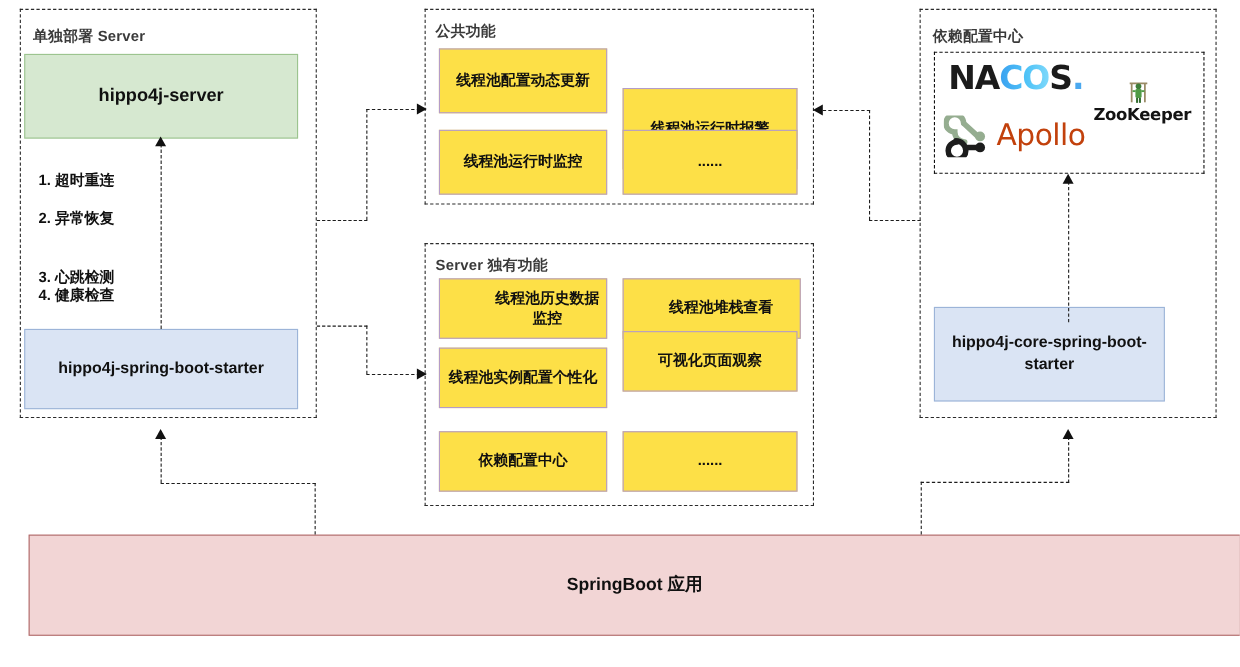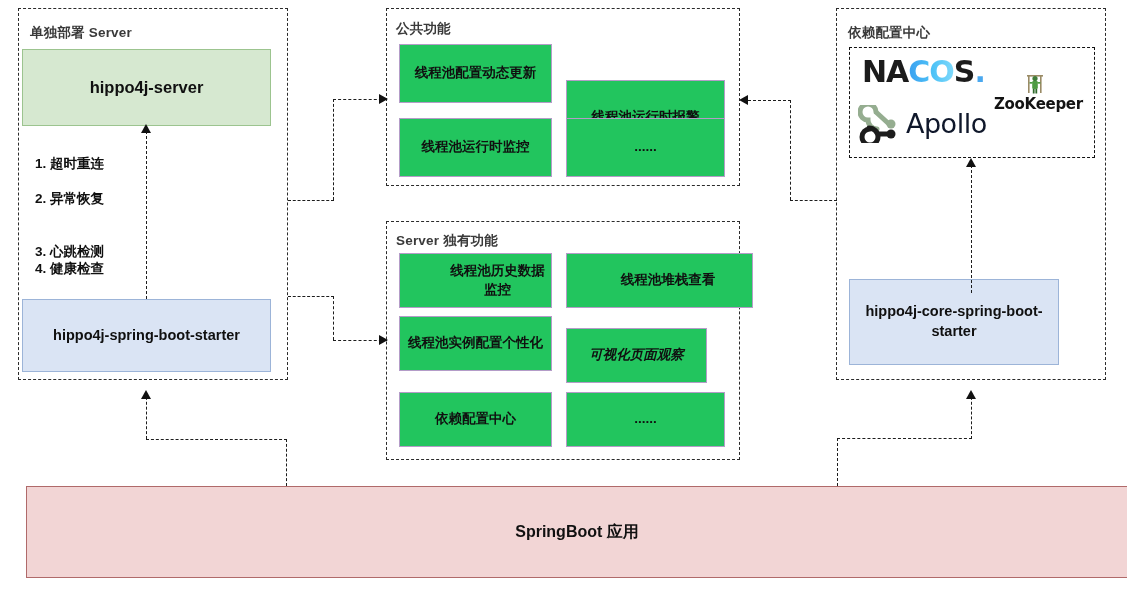--- a/index.html
+++ b/index.html
@@ -31,21 +31,21 @@
     position:absolute;
     box-sizing:border-box;
     display:flex;align-items:center;justify-content:center;
     text-align:center;
     font-weight:700;
     color:#101010;
     line-height:1.35;
   }
   .node-green{background:#d6e8d0;border:1.4px solid #9cc48f;font-size:16.5px;}
   .node-blue{background:#dae4f4;border:1.4px solid #9cb4d8;font-size:14.5px;}
-  .node-purple{background:#22c55e;border:1.4px solid #b49cc8;font-size:13.5px;}
+  .node-purple{background:#fde047;border:1.4px solid #b49cc8;font-size:13.5px;}
   .node-pink{background:#f2d5d5;border:1.4px solid #b06a6a;font-size:16px;}
 
   
   .bullet{
     position:absolute;
     font-size:13.5px;
     font-weight:700;
     color:#101010;
     white-space:nowrap;
   }
@@ -72,21 +72,21 @@
     font-size:30px;font-weight:700;letter-spacing:-1px;
     color:#1b1b1b;white-space:nowrap;line-height:1;
   }
   .nacos-co{
     background:linear-gradient(90deg,#3aa0f0 0%,#4fc3f7 55%,#7fd9fb 100%);
     -webkit-background-clip:text;background-clip:text;color:transparent;
   }
   .nacos-dot{color:#4aa8ef;}
   .apollo-text{
     font-family:"DejaVu Sans",sans-serif;
-    font-size:27px;font-weight:400;color:#0f172a;letter-spacing:-.5px;
+    font-size:27px;font-weight:400;color:#c2410c;letter-spacing:-.5px;
     white-space:nowrap;line-height:1;
   }
   .zk-text{
     font-family:"DejaVu Sans",sans-serif;
     font-size:15px;font-weight:700;color:#131313;letter-spacing:-.3px;
     white-space:nowrap;line-height:1;
   }
 </style>
 </head>
 <body>
@@ -113,23 +113,23 @@
 
   <div class="node node-purple" style="left:399px;top:44px;width:153px;height:59px;">线程池配置动态更新</div>
   <div class="node node-purple" style="left:566px;top:44px;width:159px;height:74px;margin-top:36px;">线程池运行时报警</div>
   <div class="node node-purple" style="left:399px;top:118px;width:153px;height:59px;">线程池运行时监控</div>
   <div class="node node-purple" style="left:566px;top:118px;width:159px;height:59px;">......</div>
 
   <div class="group" style="left:386px;top:221px;width:354px;height:239px;"></div>
   <div class="group-title" style="left:396px;top:232px;">Server 独有功能</div>
 
   <div class="node node-purple" style="left:399px;top:253px;width:153px;height:55px;padding-left:44px;">线程池历史数据监控</div>
-  <div class="node node-purple" style="left:566px;top:253px;width:187px;height:55px;padding-left:17px;">线程池堆栈查看</div>
+  <div class="node node-purple" style="left:566px;top:253px;width:162px;height:55px;padding-left:17px;">线程池堆栈查看</div>
   <div class="node node-purple" style="left:399px;top:316px;width:153px;height:55px;">线程池实例配置个性化</div>
-  <div class="node node-purple" style="left:566px;top:328px;width:141px;height:55px;font-style:italic;">可视化页面观察</div>
+  <div class="node node-purple" style="left:566px;top:301px;width:159px;height:55px;">可视化页面观察</div>
   <div class="node node-purple" style="left:399px;top:392px;width:153px;height:55px;">依赖配置中心</div>
   <div class="node node-purple" style="left:566px;top:392px;width:159px;height:55px;">......</div>
 
   <div class="group" style="left:836px;top:8px;width:270px;height:372px;"></div>
   <div class="group-title" style="left:848px;top:24px;">依赖配置中心</div>
 
   <div class="logo-box" style="left:849px;top:47px;width:246px;height:111px;"></div>
 
   <div class="logo nacos-text" style="left:862px;top:57px;">
     <span>NA</span><span class="nacos-co">CO</span><span>S</span><span class="nacos-dot">.</span>

